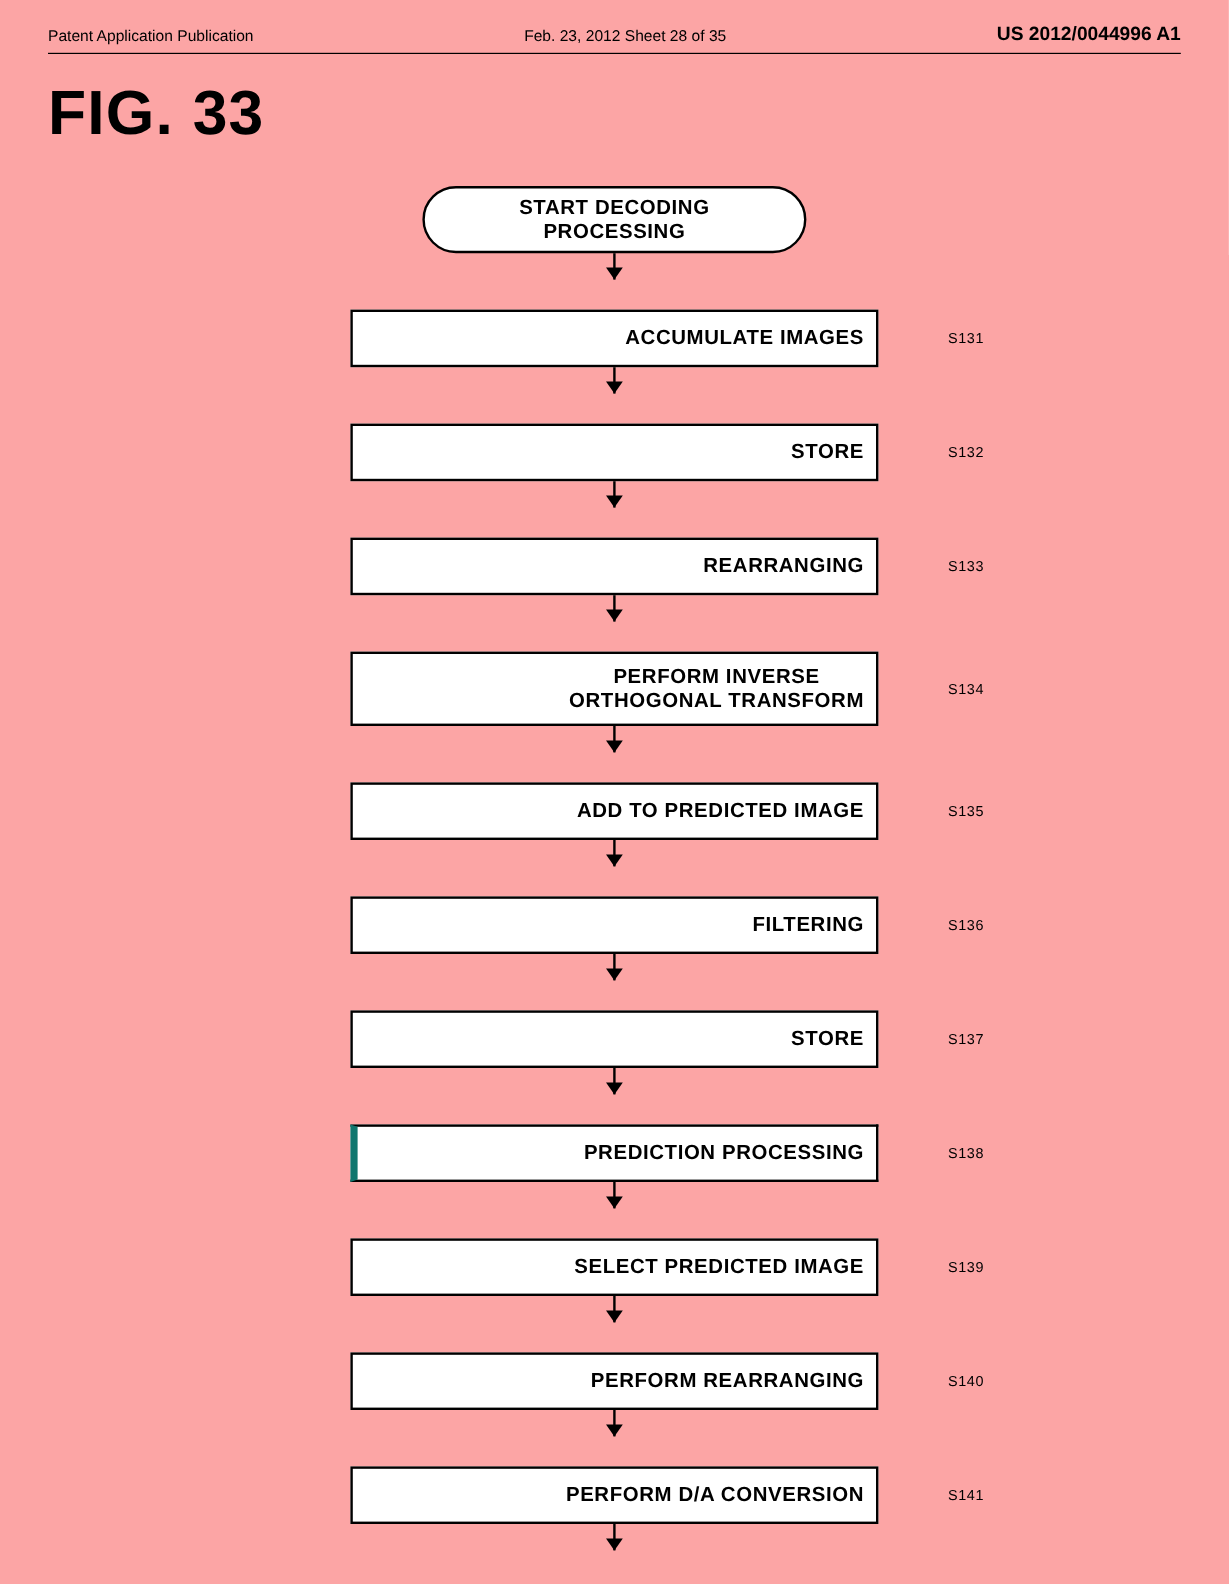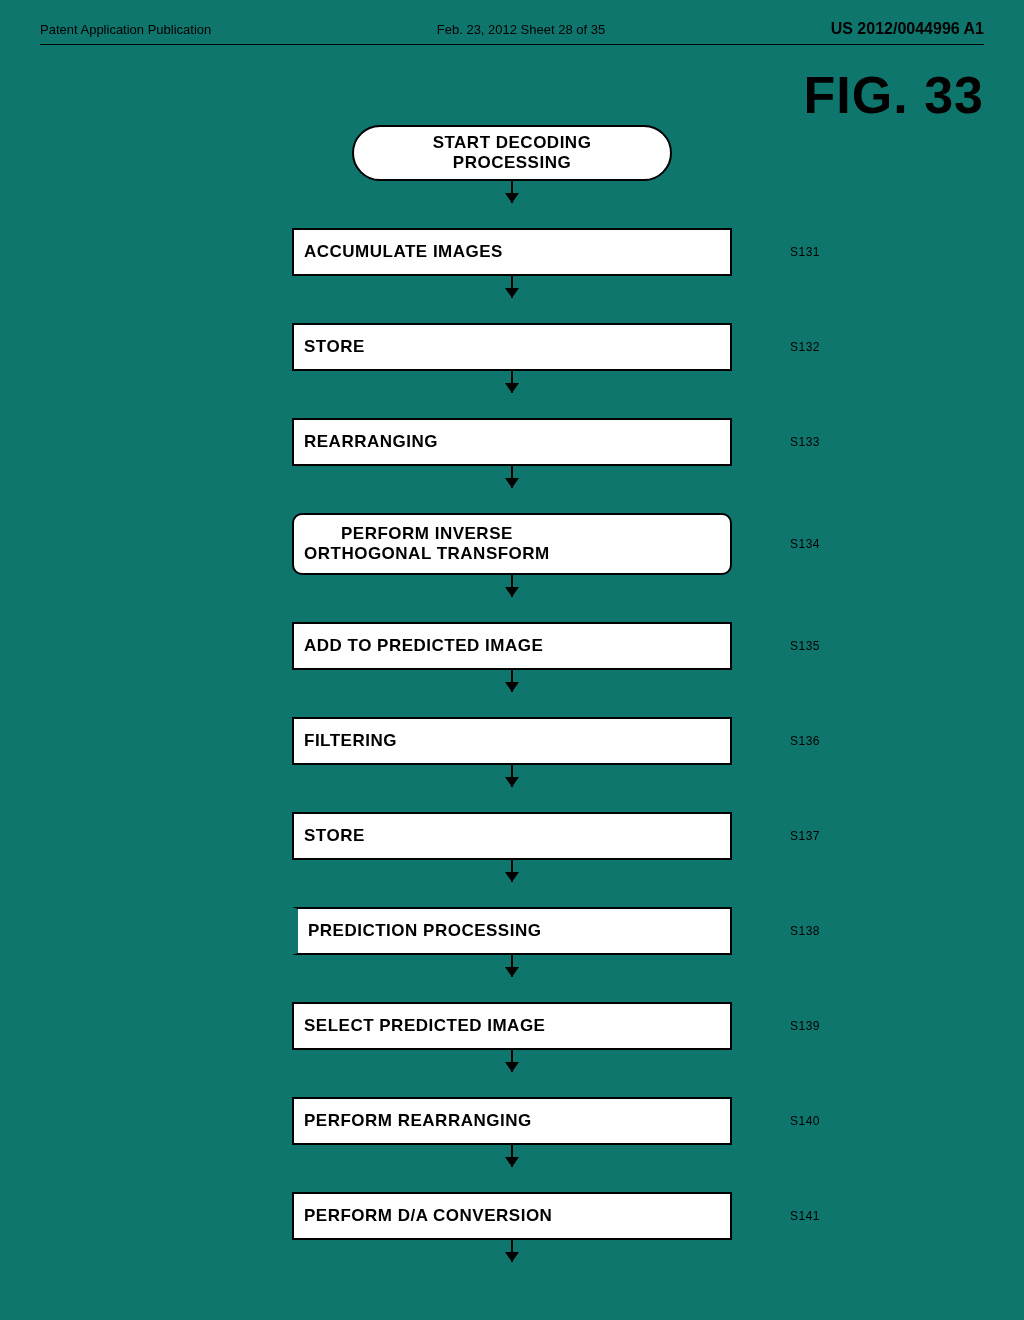--- a/index.html
+++ b/index.html
@@ -8,21 +8,21 @@
       font-family: Arial, sans-serif;
       width: 1024px;
       min-height: 1320px;
       position: relative;
       overflow-x: hidden;
     }
 
     .page {
       width: 1024px;
       min-height: 1320px;
-      background: #0f766e;
+      background: #fca5a5;
       padding: 20px 40px;
       position: relative;
     }
 
     .header {
       display: flex;
       justify-content: space-between;
       align-items: center;
       border-bottom: 1px solid #000;
       padding-bottom: 6px;
@@ -33,23 +33,24 @@
       font-size: 13px;
       font-weight: normal;
     }
 
     .header-right {
       font-size: 16px;
       font-weight: bold;
     }
 
     .fig-title {
-      text-align: right;
+      text-align: left;
       font-size: 52px;
       font-weight: bold;
+      margin-bottom: 30px;
       letter-spacing: 1px;
     }
 
     .flowchart {
       display: flex;
       flex-direction: column;
       align-items: center;
       gap: 0;
       width: 100%;
     }
@@ -63,21 +64,21 @@
     }
 
     .step-box {
       border: 2px solid #000;
       text-align: center;
       font-size: 17px;
       font-weight: bold;
       letter-spacing: 0.5px;
       display: flex;
       align-items: center;
-      justify-content: flex-start;
+      justify-content: flex-end;
       background: #fff;
       position: relative;
     }
 
     .step-box.rect {
       width: 440px;
       min-height: 48px;
       padding: 6px 10px;
       margin-top: 25px;
     }
@@ -168,21 +169,21 @@
     <div class="step-row">
       <div class="step-box rect">
         <span>REARRANGING</span>
         <span class="step-label">S133</span>
       </div>
     </div>
 
     <div class="arrow"></div>
 
     <div class="step-row">
-      <div class="step-box rect" style="min-height:62px;border-radius:10px;">
+      <div class="step-box rect" style="min-height:62px;">
         <span style="white-space:pre-line;text-align:center;">PERFORM INVERSE
 ORTHOGONAL TRANSFORM</span>
         <span class="step-label">S134</span>
       </div>
     </div>
 
     <div class="arrow"></div>
 
     <div class="step-row">
       <div class="step-box rect">

